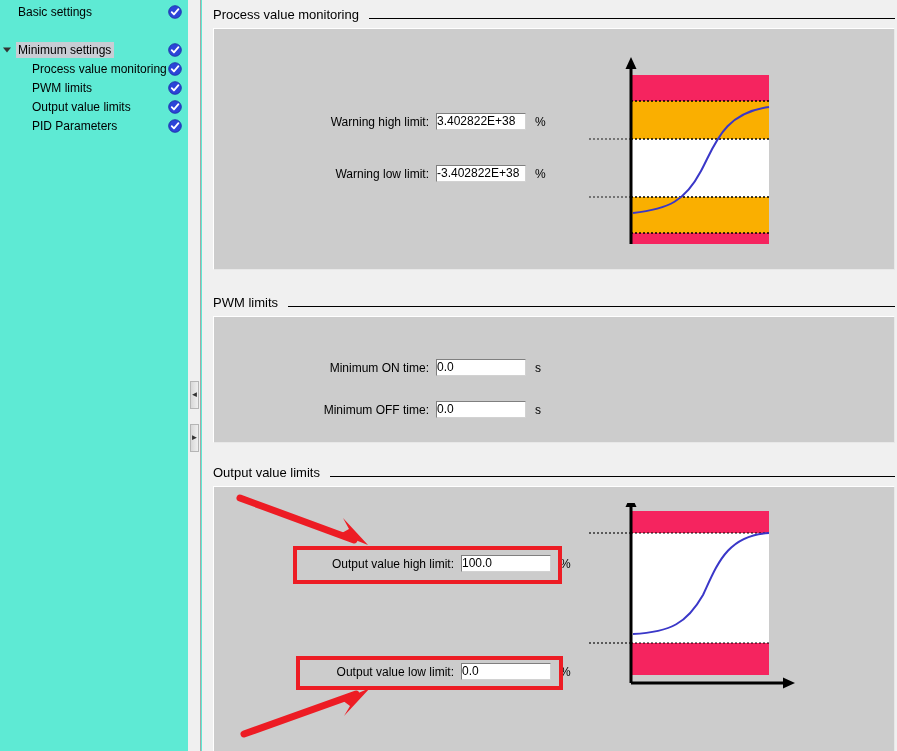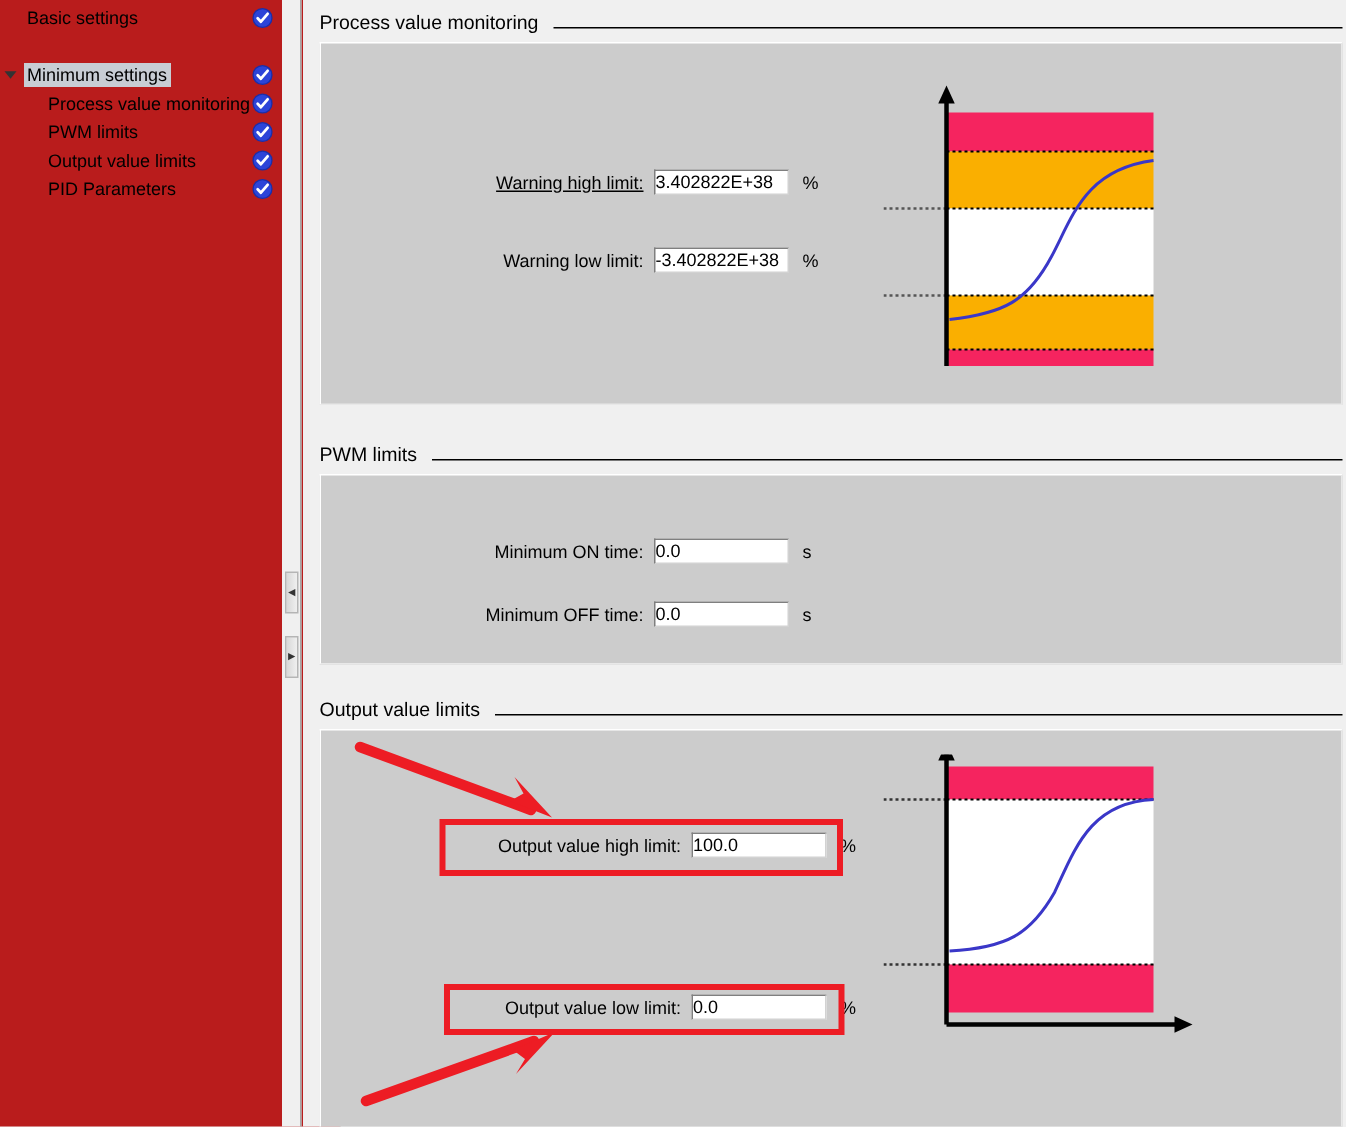--- a/index.html
+++ b/index.html
@@ -16,21 +16,21 @@
     overflow: hidden;
     position: relative;
   }
 
   
   #sidebar {
     position: absolute;
     left: 0; top: 0;
     width: 227px;
     height: 751px;
-    background: #b91c1c;
+    background: #5eead4;
     border-right: 1px solid #a6a6a6;
     box-sizing: border-box;
   }
   .nav-item {
     position: relative;
     height: 18px;
     display: flex;
     align-items: center;
     padding-left: 16px;
     box-sizing: border-box;
@@ -245,21 +245,21 @@
 
 <div id="content">
 
   <div class="section-head" style="margin-top:7px;">
     <span class="sh-title">Process value monitoring</span>
     <span class="sh-rule"></span>
   </div>
   <div class="panel" style="height:242px;">
 
     <div class="field-row" style="left:105px; top:84px;">
-      <span class="field-label" style="width:110px;text-decoration:underline;">Warning high limit:</span>
+      <span class="field-label" style="width:110px;">Warning high limit:</span>
       <span class="field-input">3.402822E+38</span>
       <span class="field-unit">%</span>
     </div>
 
     <div class="field-row" style="left:105px; top:136px;">
       <span class="field-label" style="width:110px;">Warning low limit:</span>
       <span class="field-input">-3.402822E+38</span>
       <span class="field-unit">%</span>
     </div>
 

